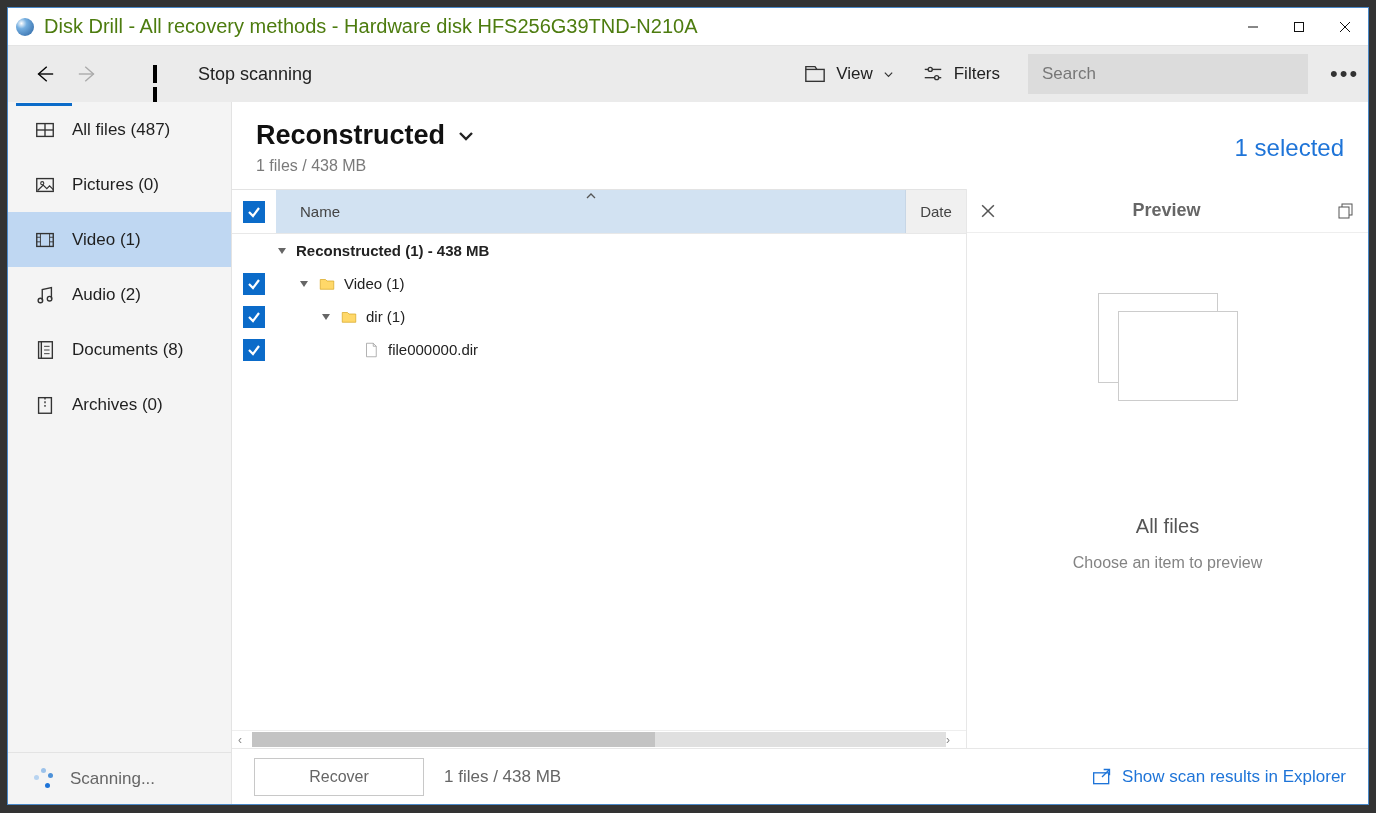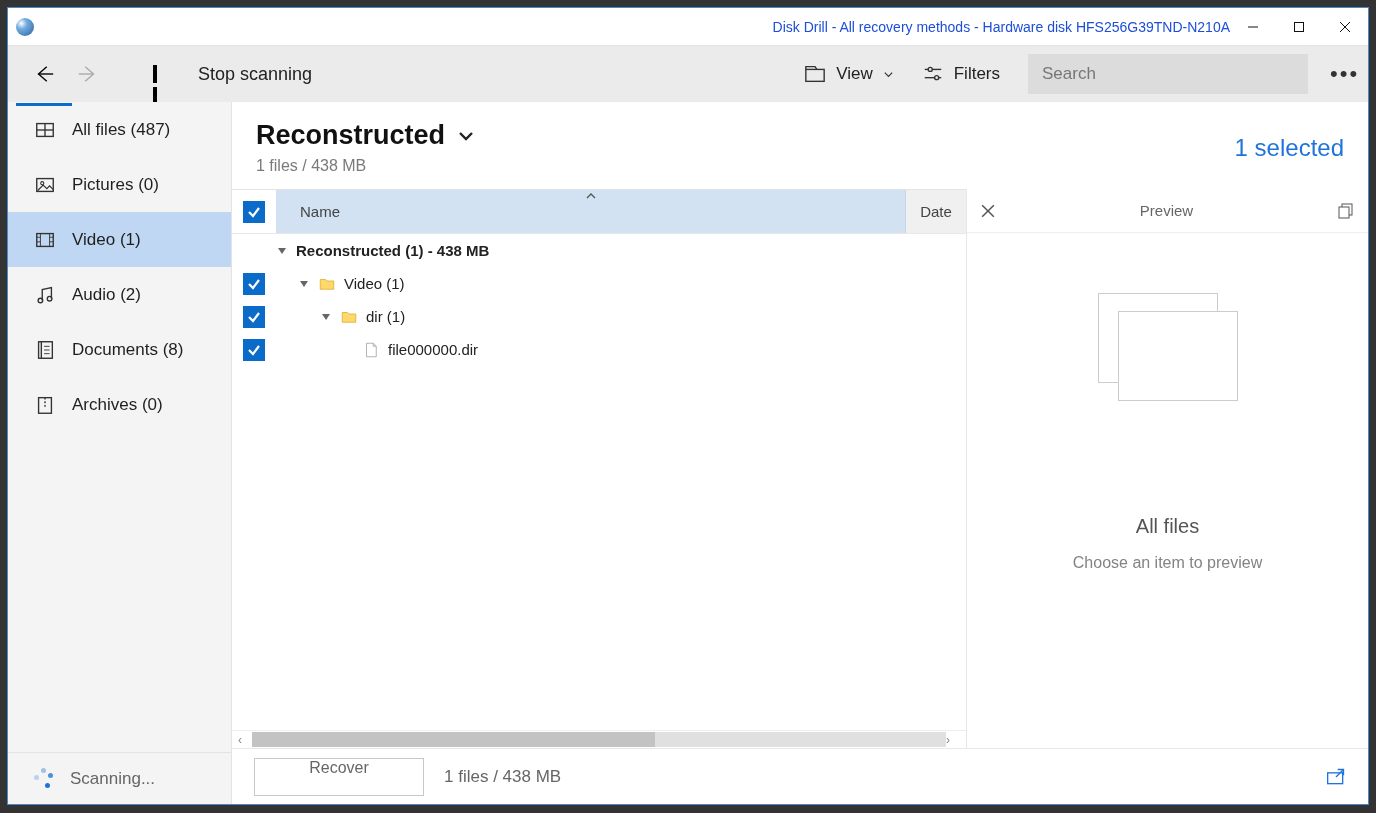--- a/index.html
+++ b/index.html
@@ -1,20 +1,20 @@
 <!DOCTYPE html>
 <html><head>
 <meta charset="utf-8">
 <style>
   * { box-sizing: border-box; margin: 0; padding: 0; font-family: 'Segoe UI', Tahoma, sans-serif; }
   body { background: #333; overflow: hidden; width: 1376px; height: 813px; position: relative; }
   .window { position: absolute; top: 7px; left: 7px; width: 1362px; height: 798px; background: #fff; border: 1px solid #4a88c7; display: flex; flex-direction: column; }
   .titlebar { height: 38px; background: #fff; display: flex; align-items: center; padding: 0 0 0 8px; border-bottom: 1px solid #e4e4e4; }
   .app-icon { width: 18px; height: 18px; border-radius: 50%; background: radial-gradient(circle at 30% 30%, #fff, #74aee0 30%, #2861a0); margin-right: 10px; }
-  .title-text { font-size: 14px; color: #1d4ed8; flex: 1; text-align: right; }
+  .title-text { font-size: 20px; color: #4d7c0f; flex: 1; }
   .win-controls { display: flex; }
   .win-btn { width: 46px; height: 38px; display: flex; align-items: center; justify-content: center; font-size: 14px; color: #111; font-family: 'Segoe MDL2 Assets', sans-serif; }
 
   .toolbar { height: 56px; background: #ebebeb; display: flex; align-items: center; padding: 0 12px 0 18px; gap: 0; }
   .nav-btn { width: 36px; height: 36px; display: flex; align-items: center; justify-content: center; color: #333; margin-right: 8px; }
   .nav-btn.disabled { color: #aaa; }
   #back::after { content:''; position:absolute; bottom:-14px; left:-10px; width:56px; height:3px; background:#0b6bc9; }
   .pause-icon { display:inline-block; width:14px; height:18px; }
   .pause-icon span { display:inline-block; width:4px; height:18px; background:#000; margin:0 2px; }
   .stop-scan { font-size: 18px; color: #222; margin-left: 14px; }
@@ -56,30 +56,30 @@
   .tree-row.group { font-weight:700; }
   .tri { width:12px; height:12px; margin-right:8px; }
   .row-pad { display:inline-block; }
   .folder-icon, .file-icon { width:18px; height:18px; margin-right:8px; }
   .hscroll { height:18px; background:#fff; display:flex; align-items:center; padding:0 6px; border-top:1px solid #eee;}
   .hscroll .arrow { width:14px; color:#888; font-size:12px; }
   .hscroll .track { flex:1; background:#e0e0e0; height:15px; position:relative; }
   .hscroll .thumb { position:absolute; left:0; top:0; height:15px; width:58%; background:#c3c3c3; }
 
   .preview { width:402px; border-left:1px solid #e7e7e7; display:flex; flex-direction:column;}
-  .preview-head { height:44px; border-bottom:1px solid #eee; display:flex; align-items:center; padding:0 14px; color:#666; font-size:15px;}
+  .preview-head { height:44px; border-bottom:1px solid #eee; display:flex; align-items:center; padding:0 14px; color:#666; font-size:18px;font-weight:bold;}
   .preview-head .title { flex:1; text-align:center; }
   .preview-body { flex:1; display:flex; flex-direction:column; align-items:center; justify-content:center; gap:16px; color:#666; }
   .preview-thumb { position:relative; width:140px; height:110px; }
   .preview-thumb .card { position:absolute; width:120px; height:90px; border:1px solid #ccc; background:#fff; }
   .preview-title { font-size:20px; color:#555; }
   .preview-sub { font-size:16px; color:#838383; }
 
   .footer { height:56px; border-top:1px solid #e7e7e7; display:flex; align-items:center; padding:0 22px; }
-  .recover-btn { width:170px; height:38px; border:1px solid #c8c8c8; background:#fff; font-size:16px; color:#666; display:flex; justify-content:center; margin-right:20px;}
+  .recover-btn { width:170px; height:38px; border:1px solid #c8c8c8; background:#fff; font-size:16px; color:#666; display:flex; align-items:center; justify-content:center; margin-right:20px;}
   .footer-info { color:#666; font-size:17px; }
   .footer-spacer { flex:1; }
   .explorer-link { color:#1e74d8; font-size:17px; display:flex; align-items:center; gap:10px; }
 </style>
 </head>
 <body>
 
 <div class="window">
 
   <div class="titlebar">
@@ -353,17 +353,18 @@
         <div class="recover-btn">
           <span>Recover</span>
         </div>
         <div class="footer-info">1 files / 438 MB</div>
         <div class="footer-spacer"></div>
         <div class="explorer-link">
           <svg width="20" height="20" viewBox="0 0 24 24">
               <rect x="2" y="7" width="18" height="13" fill="none" stroke="#1e74d8" stroke-width="1.6"></rect>
               <path d="M14 3 L21 3 L21 10 M21 3 L12 12" fill="none" stroke="#1e74d8" stroke-width="1.6"></path>
             </svg>
+          <span>Show scan results in Explorer</span>
         </div>
       </div>
     </div>
   </div>
 </div>
 
 </body></html>

